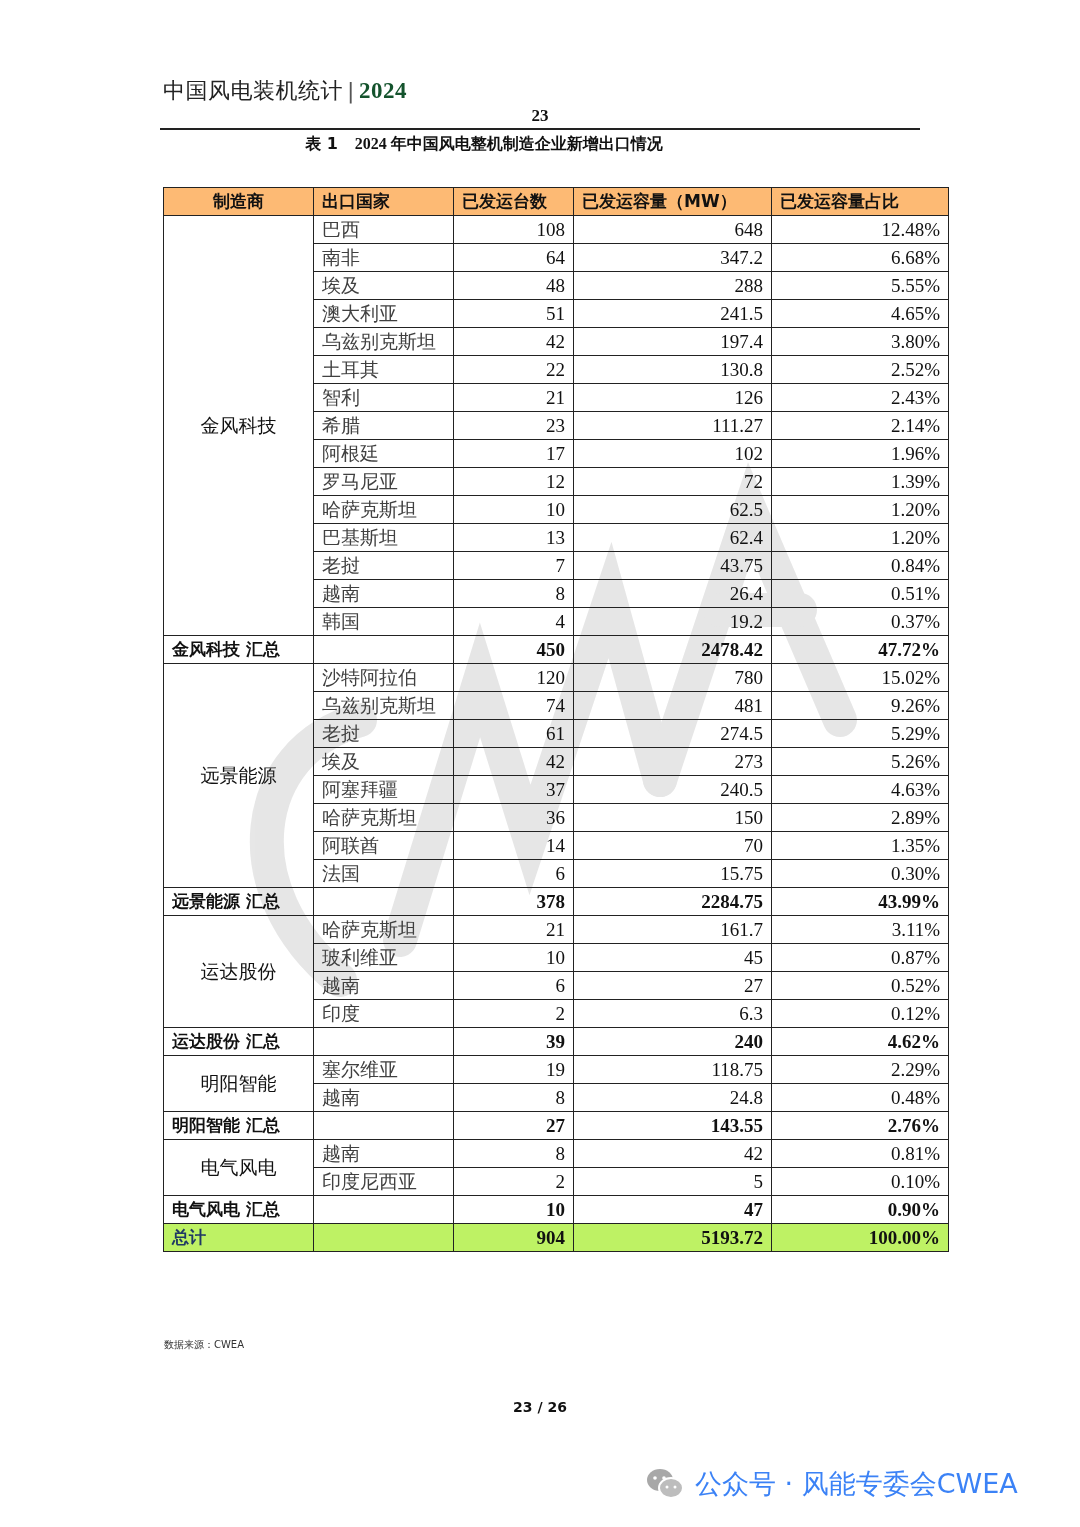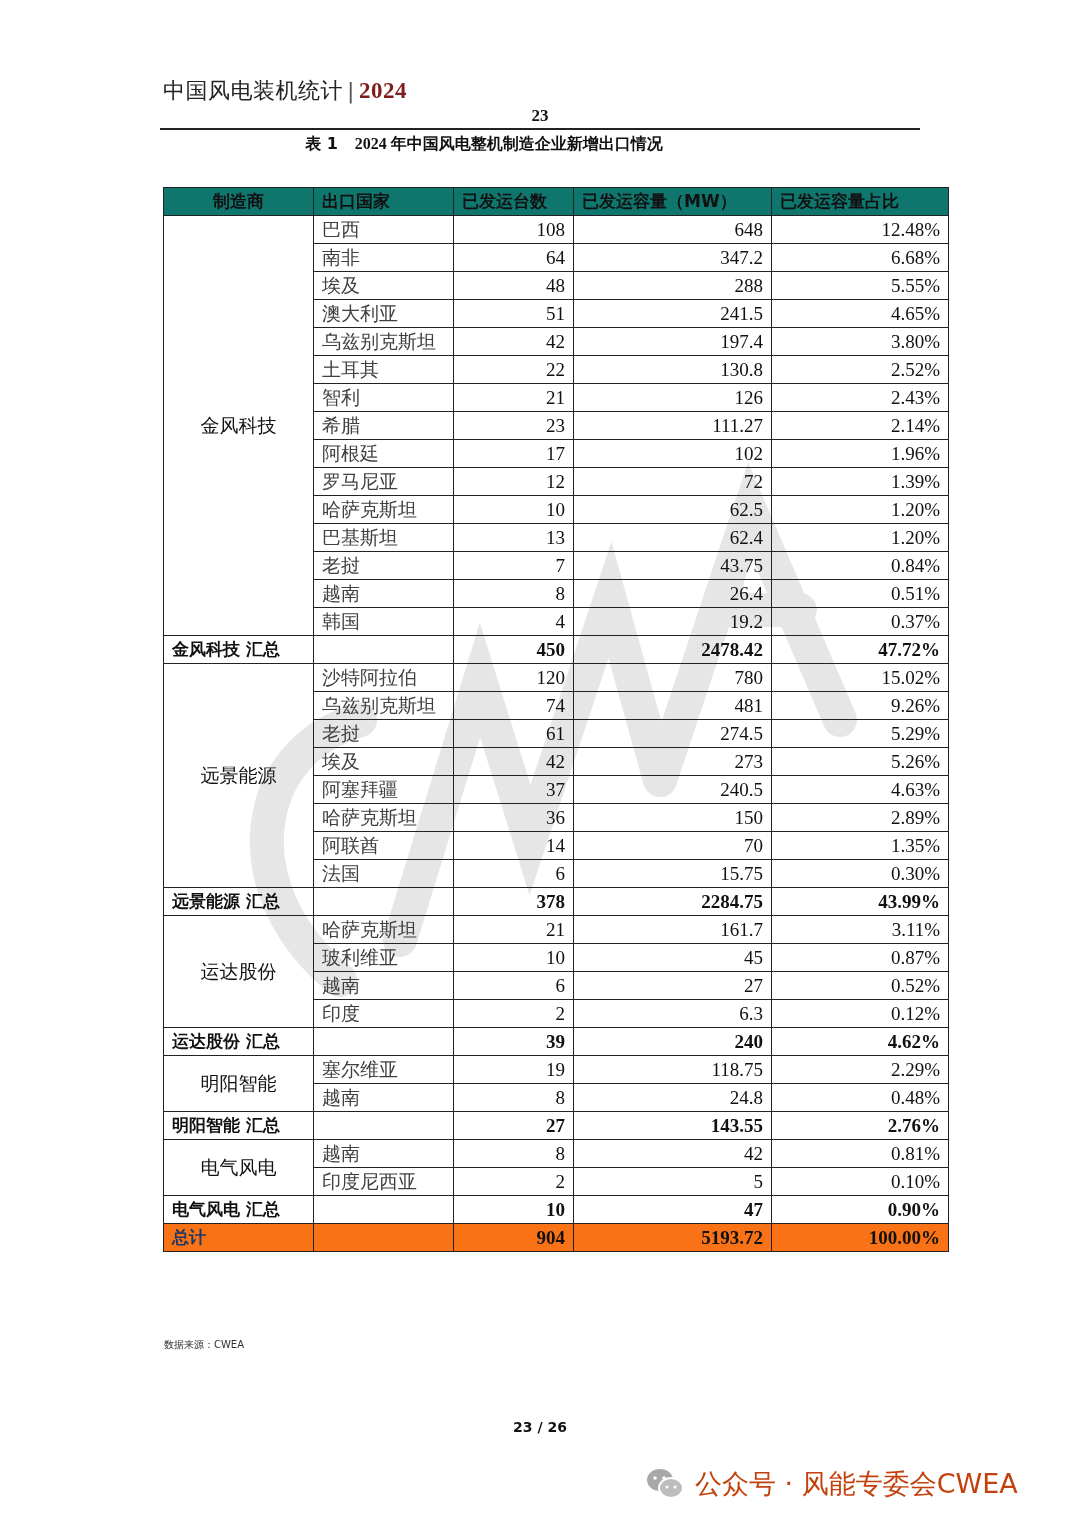--- a/index.html
+++ b/index.html
@@ -2,47 +2,47 @@
 <html><head>
 <meta charset="utf-8">
 <style>
   html, body { margin: 0; padding: 0; }
   body {
     width: 1080px; height: 1527px; background: #ffffff; position: relative; overflow: hidden;
     font-family: "Liberation Serif", "DejaVu Serif", serif; color: #111;
   }
   .doc-header { position: absolute; left: 163px; top: 76px; font-size: 22px; font-family: "DejaVu Sans", sans-serif; color: #222; letter-spacing: 0.5px; }
   .doc-header .sep { color: #555; margin: 0 4px; }
-  .doc-header .year { color: #7f1d1d; font-family: "Liberation Serif", serif; font-weight: bold; font-size: 23px; }
+  .doc-header .year { color: #14532d; font-family: "Liberation Serif", serif; font-weight: bold; font-size: 23px; }
   .page-num-top { position: absolute; left: 0; width: 1080px; top: 106px; text-align: center; font-weight: bold; font-size: 17px; }
   .rule { position: absolute; left: 160px; top: 128px; width: 760px; height: 0; border-top: 2px solid #222; }
   .caption { position: absolute; left: 0; width: 968px; top: 134px; text-align: center; font-weight: bold; font-size: 16px; font-family: "DejaVu Sans", sans-serif; }
   .caption .num { font-family: "Liberation Serif", serif; }
 
   table.data { position: absolute; left: 163px; top: 187px; border-collapse: collapse; width: 785px; table-layout: fixed; }
   table.data col.c0 { width: 150px; }
   table.data col.c1 { width: 140px; }
   table.data col.c2 { width: 120px; }
   table.data col.c3 { width: 198px; }
   table.data col.c4 { width: 177px; }
   table.data td, table.data th { border: 1.5px solid #222; height: 28px; padding: 0 8px; font-size: 19px; line-height: 27px; box-sizing: border-box; }
-  table.data thead th { background: #0f766e; font-weight: bold; font-family: "DejaVu Sans", sans-serif; font-size: 17px; text-align: left; margin-left: 27px; }
+  table.data thead th { background: #fdba74; font-weight: bold; font-family: "DejaVu Sans", sans-serif; font-size: 17px; text-align: left; margin-left: 27px; }
   table.data thead th.center { text-align: center; }
   td.num { text-align: right; }
   td.country { font-family: "DejaVu Sans", sans-serif; font-size: 17px; color: #404040; }
   td.maker { text-align: center; font-weight: normal; font-family: "DejaVu Sans", sans-serif; font-size: 17px; }
   tr.subtotal td { font-weight: bold; margin-top: 40px; }
   tr.subtotal td.lbl { font-family: "DejaVu Sans", sans-serif; font-size: 17px; }
-  tr.total td { background: #f97316; font-weight: bold; }
+  tr.total td { background: #bef264; font-weight: bold; }
   tr.total td.lbl { font-family: "DejaVu Sans", sans-serif; font-size: 17px; color: #1f3864; }
 
   .watermark { position: absolute; left: 190px; top: 420px; width: 720px; height: 600px; pointer-events: none; }
   .source { position: absolute; left: 164px; top: 1338px; font-size: 10px; font-family: "DejaVu Sans", sans-serif; color: #333; }
-  .footer-page { position: absolute; left: 0; width: 1080px; top: 1399px; text-align: center; font-size: 14px; font-weight: bold; font-family: "DejaVu Sans", sans-serif; margin-top: 20px; }
-  .wechat { position: absolute; left: 645px; top: 1466px; display: flex; align-items: center; color: #c2410c; font-size: 27px; font-family: "DejaVu Sans", sans-serif; }
+  .footer-page { position: absolute; left: 0; width: 1080px; top: 1399px; text-align: center; font-size: 14px; font-weight: bold; font-family: "DejaVu Sans", sans-serif; }
+  .wechat { position: absolute; left: 645px; top: 1466px; display: flex; align-items: center; color: #3b82f6; font-size: 27px; font-family: "DejaVu Sans", sans-serif; }
   .wechat svg { margin-right: 10px; }
 </style>
 </head>
 <body>
 
 <div class="doc-header">
   <span>中国风电装机统计</span><span class="sep">|</span><span class="year">2024</span>
 </div>
 <div class="page-num-top">23</div>
 <div class="rule"></div>

